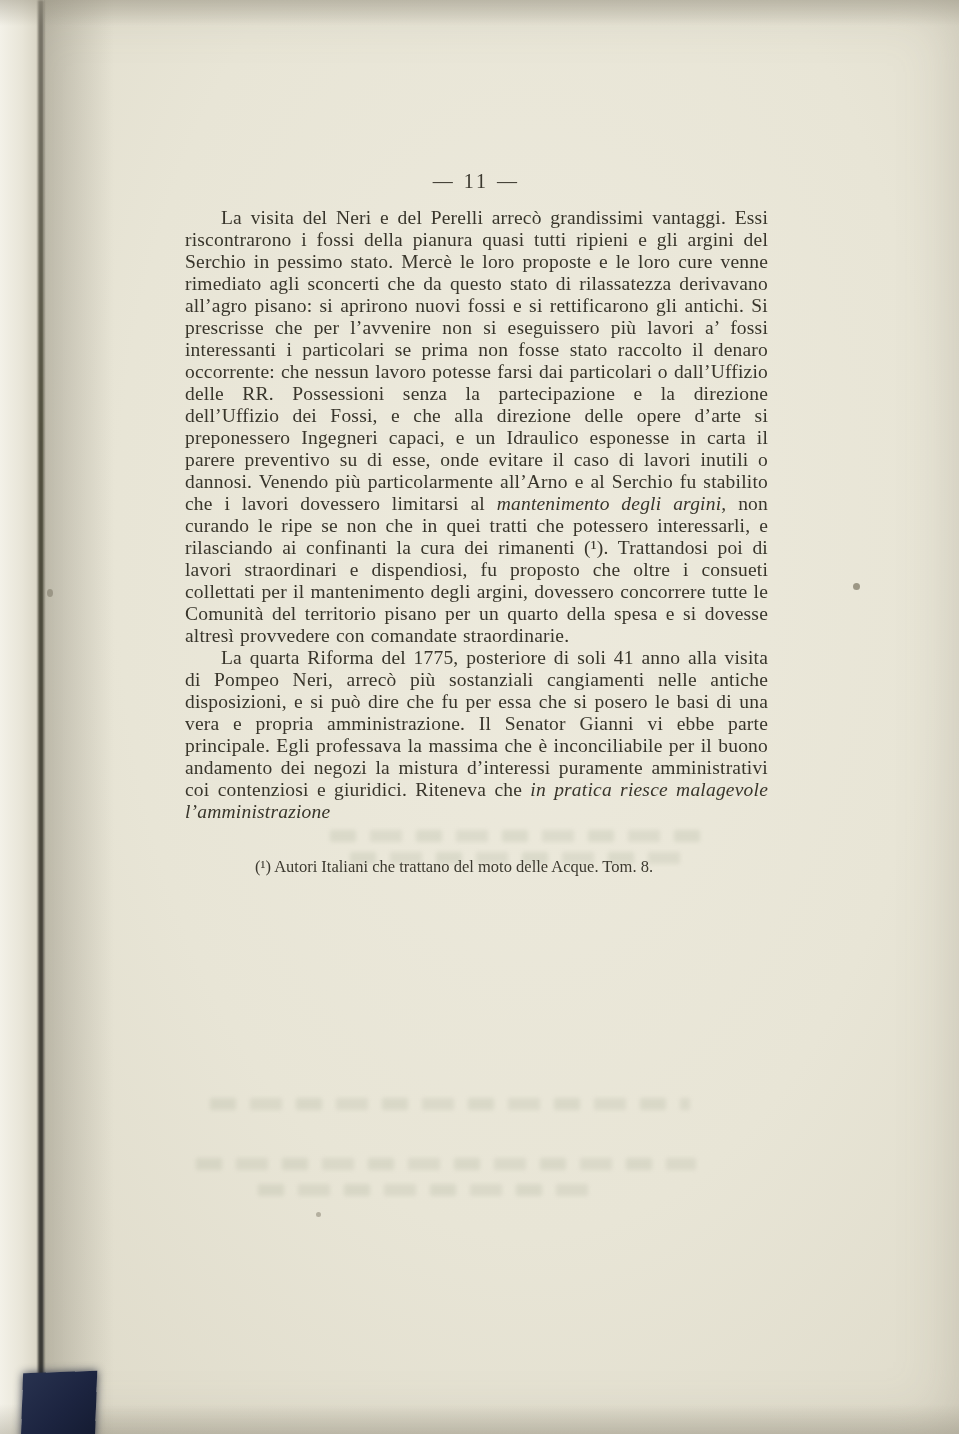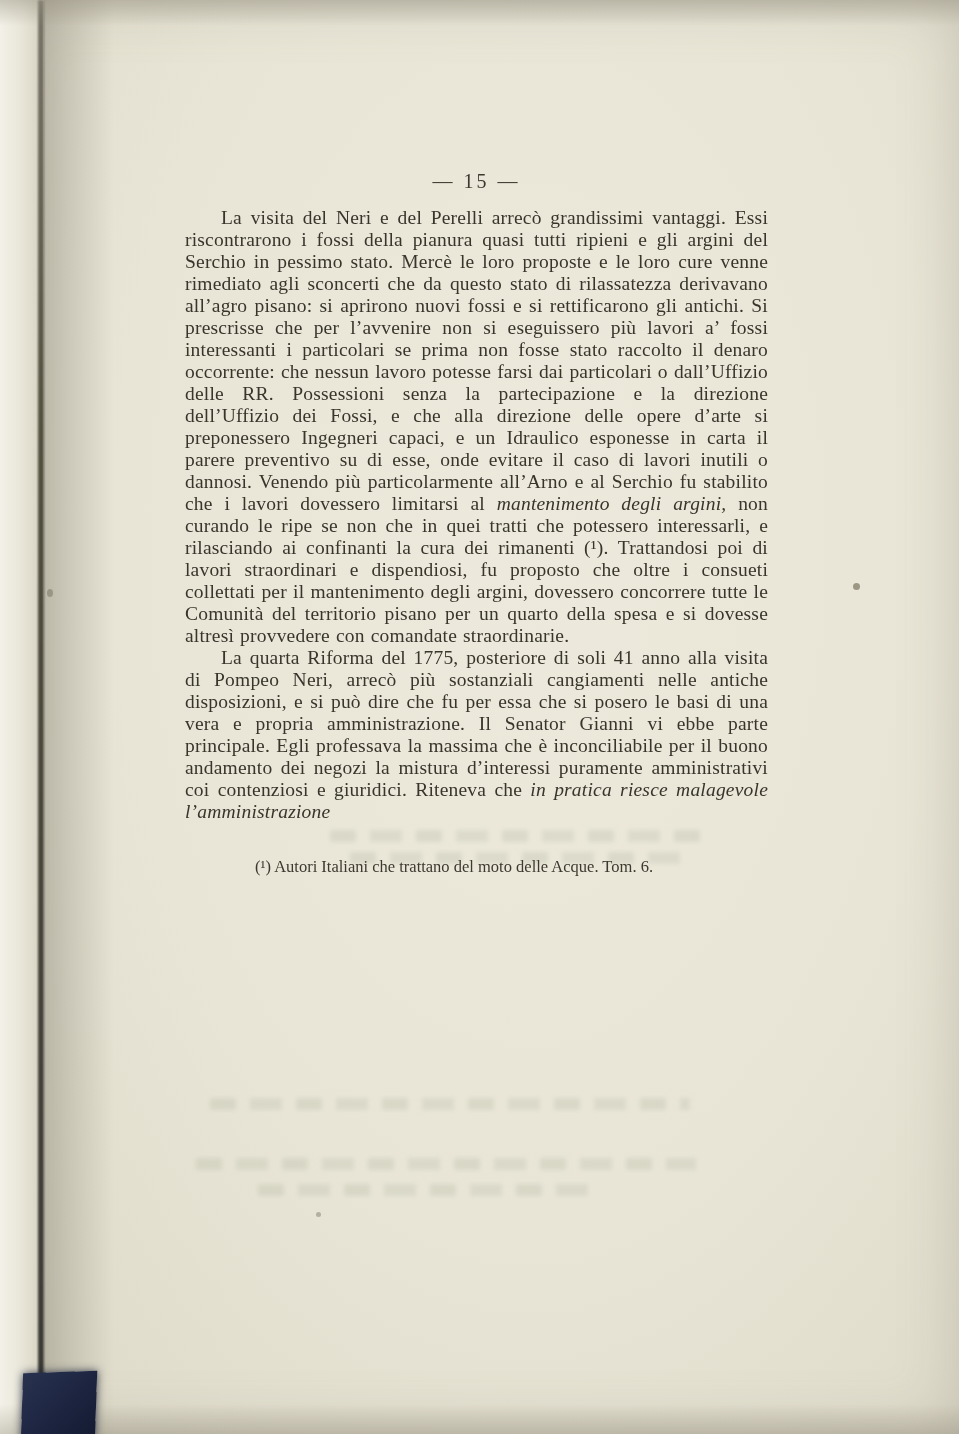--- a/index.html
+++ b/index.html
@@ -105,22 +105,22 @@
   <div class="showthrough st3"></div>
   <div class="showthrough st4"></div>
   <div class="showthrough st5"></div>
 
   <div class="speck s1"></div>
   <div class="speck s2"></div>
   <div class="speck s3"></div>
 
   <div class="text-block">
 
-    <div class="page-number">— 15 —</div>
+    <div class="page-number">— 11 —</div>
 
     <p class="para"><span>La visita del Neri e del Perelli arrecò grandissimi vantaggi. Essi riscontrarono i fossi della pianura quasi tutti ripieni e gli argini del Serchio in pessimo stato. Mercè le loro proposte e le loro cure venne rimediato agli sconcerti che da questo stato di rilassatezza derivavano all’agro pisano: si aprirono nuovi fossi e si rettificarono gli antichi. Si prescrisse che per l’avvenire non si eseguissero più lavori a’ fossi interessanti i particolari se prima non fosse stato raccolto il denaro occorrente: che nessun lavoro potesse farsi dai particolari o dall’Uffizio delle RR. Possessioni senza la partecipazione e la direzione dell’Uffizio dei Fossi, e che alla direzione delle opere d’arte si preponessero Ingegneri capaci, e un Idraulico esponesse in carta il parere preventivo su di esse, onde evitare il caso di lavori inutili o dannosi. Venendo più particolarmente all’Arno e al Serchio fu stabilito che i lavori dovessero limitarsi al </span><em>mantenimento degli argini,</em><span> non curando le ripe se non che in quei tratti che potessero interessarli, e rilasciando ai confinanti la cura dei rimanenti (¹). Trattandosi poi di lavori straordinari e dispendiosi, fu proposto che oltre i consueti collettati per il mantenimento degli argini, dovessero concorrere tutte le Comunità del territorio pisano per un quarto della spesa e si dovesse altresì provvedere con comandate straordinarie.</span></p>
 
     <p class="para"><span>La quarta Riforma del 1775, posteriore di soli 41 anno alla visita di Pompeo Neri, arrecò più sostanziali cangiamenti nelle antiche disposizioni, e si può dire che fu per essa che si posero le basi di una vera e propria amministrazione. Il Senator Gianni vi ebbe parte principale. Egli professava la massima che è inconciliabile per il buono andamento dei negozi la mistura d’interessi puramente amministrativi coi contenziosi e giuridici. Riteneva che </span><em>in pratica riesce malagevole l’amministrazione</em></p>
 
-    <div class="footnote">(¹) Autori Italiani che trattano del moto delle Acque. Tom. 6.</div>
+    <div class="footnote">(¹) Autori Italiani che trattano del moto delle Acque. Tom. 8.</div>
 
   </div>
 </div>
 
 </body></html>

